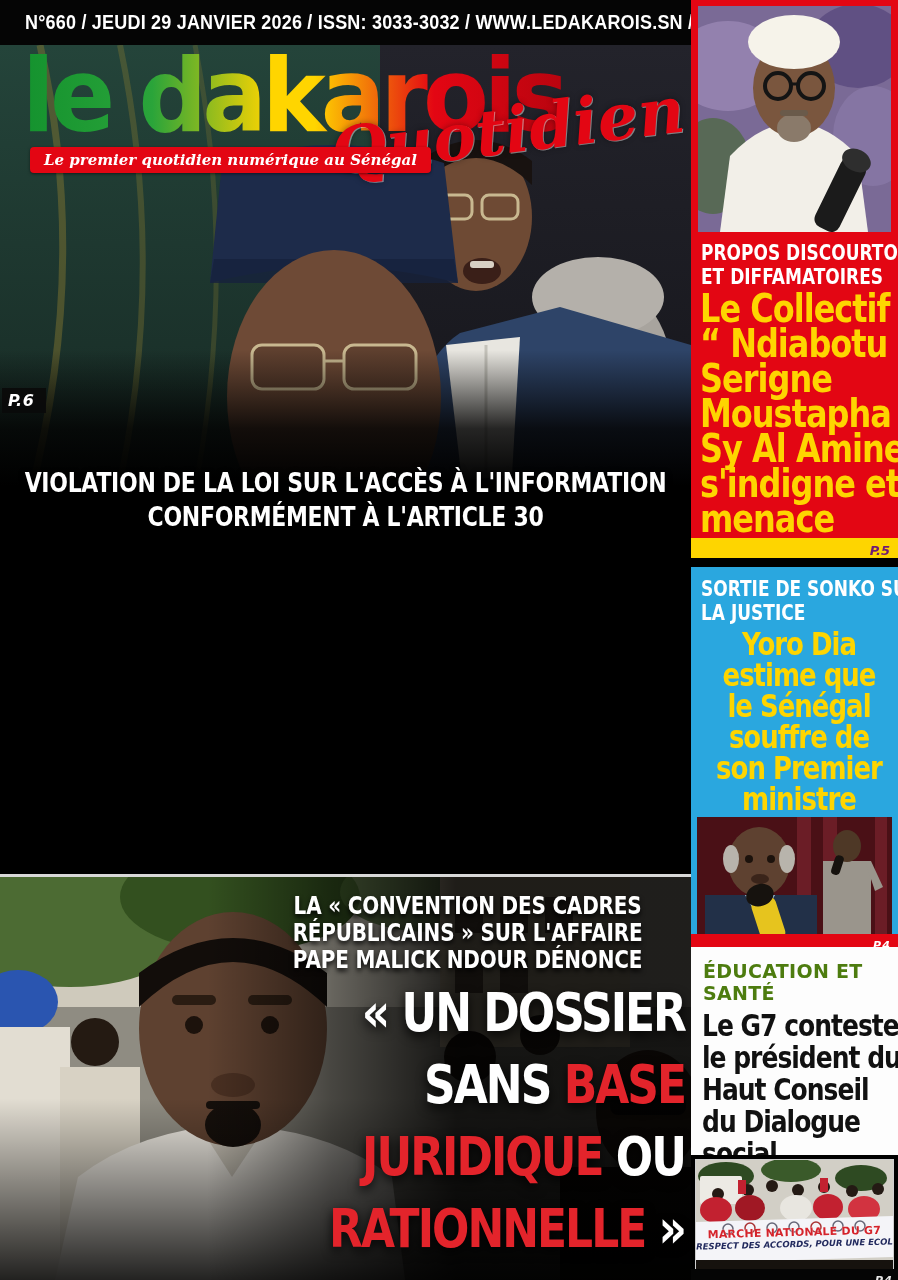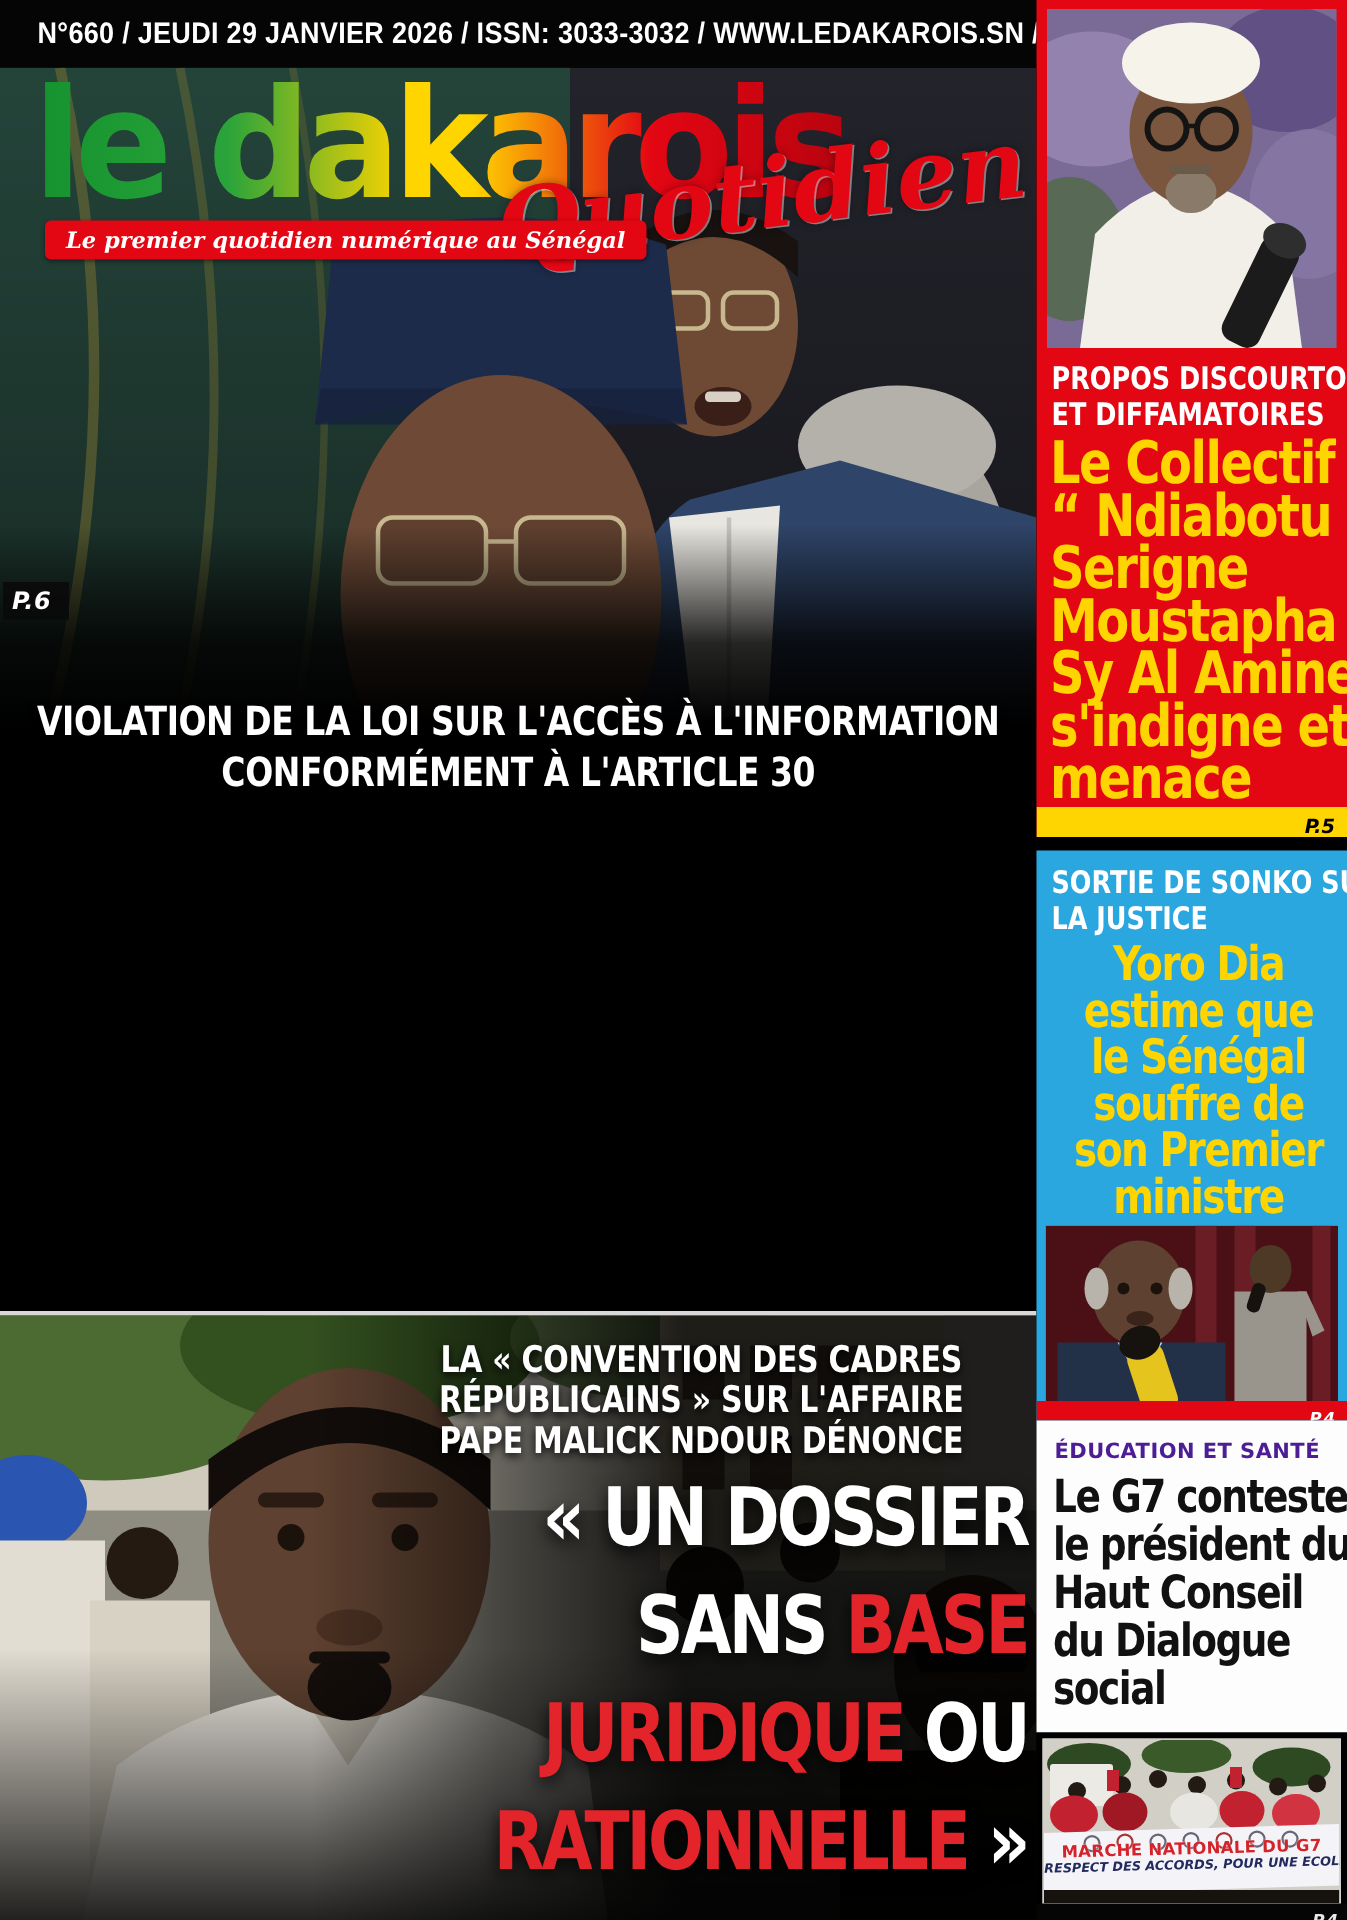--- a/index.html
+++ b/index.html
@@ -50,32 +50,32 @@
   
   .sidebar{position:absolute;left:691px;top:0;width:207px;height:1280px;background:#000;}
   .s1{position:relative;width:207px;height:558px;background:#e30613;overflow:hidden;}
   .s1-photo{margin:6px 7px 0 7px;height:226px;overflow:hidden;background:#7a6a96;}
   .s-kicker{color:#fff;font-weight:bold;}
   .s1 .s-kicker{margin:9px 0 0 10px;font-size:17px;line-height:24px;}
   .s1-headline{margin:3px 0 0 9px;color:#fed500;font-weight:bold;font-size:32px;line-height:35px;
         letter-spacing:-1px;}
   .s1-strip{position:absolute;left:0;bottom:0;width:207px;height:20px;background:#fed500;
         text-align:right;box-sizing:border-box;padding:2px 8px 0 0;}
-  .s1-strip span{color:#000000;font-style:italic;font-weight:bold;font-size:13px;}
+  .s1-strip span{color:#701a75;font-style:italic;font-weight:bold;font-size:13px;}
   .gapline{width:207px;height:9px;background:#000;}
   .s2{position:relative;width:207px;height:380px;background:#2aa7df;overflow:hidden;}
   .s2 .s-kicker{margin:10px 0 0 10px;font-size:17px;line-height:24px;}
   .s2-headline{margin:4px 0 0 9px;color:#fed500;font-weight:bold;font-size:26px;line-height:31px;
         letter-spacing:-1px;text-align:center;}
   .s2-photo2{position:absolute;left:6px;right:6px;top:250px;bottom:13px;overflow:hidden;}
   .s2-strip{position:absolute;left:0;bottom:0;width:207px;height:13px;background:#e30613;
         text-align:right;box-sizing:border-box;padding:0 8px 0 0;}
   .s2-strip span{color:#fff;font-style:italic;font-weight:bold;font-size:11px;line-height:13px;}
   .s3{position:relative;width:207px;height:208px;background:#fdfdfd;overflow:hidden;}
-  .s3-kicker{margin:13px 0 0 12px;color:#4c1d95;font-weight:600;font-size:14px;letter-spacing:.3px;}
+  .s3-kicker{margin:13px 0 0 12px;color:#4d7c0f;font-weight:600;font-size:19px;letter-spacing:.3px;}
   .s3-headline{margin:6px 0 0 11px;color:#111;font-weight:bold;font-size:25px;line-height:32px;
         letter-spacing:-1px;}
   .s4{position:relative;width:207px;height:125px;background:#000;overflow:hidden;}
   .s4-photo{position:absolute;left:4px;top:4px;width:197px;height:109px;border:1px solid #cfcfcf;
         overflow:hidden;background:#d2cfc6;}
   .banner-text{position:absolute;left:0;top:66px;width:197px;text-align:center;transform:rotate(-1.5deg);}
   .banner-t1{color:#d4232b;font-weight:bold;font-size:11px;line-height:13px;letter-spacing:.2px;
         text-shadow:0 0 1px #fff;white-space:nowrap;}
   .banner-t2{color:#222a5e;font-weight:bold;font-style:italic;font-size:8.5px;line-height:11px;
         white-space:nowrap;}

